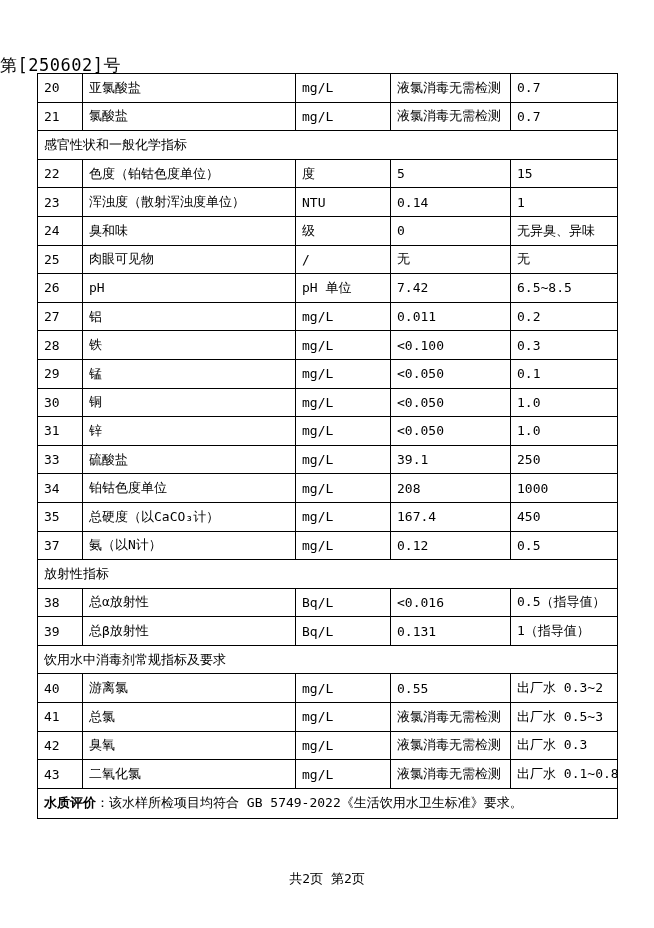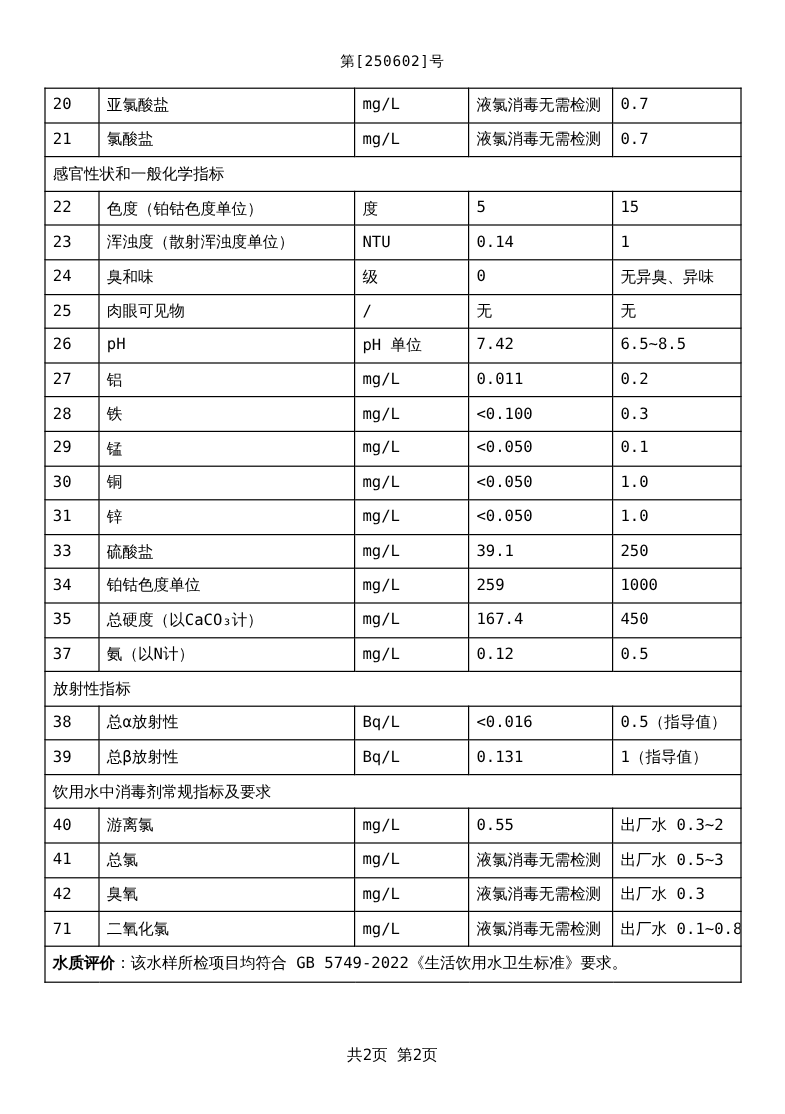--- a/index.html
+++ b/index.html
@@ -7,25 +7,24 @@
     position: relative;
     width: 654px;
     height: 928px;
     background: #ffffff;
     color: #000000;
     font-family: "DejaVu Sans Mono", "DejaVu Sans", sans-serif;
     overflow: hidden;
   }
   .doc-number {
     position: absolute;
-    top: 43px;
+    top: 54px;
     left: 0;
     width: 100%;
-    text-align: center;
-    font-size: 12px;
+    font-size: 17px;
     letter-spacing: 0.5px;
   }
   table.report-table {
     position: absolute;
     top: 73px;
     left: 37px;
     width: 580px;
     border-collapse: collapse;
     table-layout: fixed;
   }
@@ -156,21 +155,21 @@
           <td>33</td>
           <td>硫酸盐</td>
           <td>mg/L</td>
           <td>39.1</td>
           <td>250</td>
         </tr>
         <tr>
           <td>34</td>
           <td>铂钴色度单位</td>
           <td>mg/L</td>
-          <td>259</td>
+          <td>208</td>
           <td>1000</td>
         </tr>
         <tr>
           <td>35</td>
           <td>总硬度（以CaCO₃计）</td>
           <td>mg/L</td>
           <td>167.4</td>
           <td>450</td>
         </tr>
         <tr>
@@ -215,21 +214,21 @@
           <td>出厂水 0.5~3</td>
         </tr>
         <tr>
           <td>42</td>
           <td>臭氧</td>
           <td>mg/L</td>
           <td>液氯消毒无需检测</td>
           <td>出厂水 0.3</td>
         </tr>
         <tr>
-          <td>71</td>
+          <td>43</td>
           <td>二氧化氯</td>
           <td>mg/L</td>
           <td>液氯消毒无需检测</td>
           <td>出厂水 0.1~0.8</td>
         </tr>
         <tr class="eval-row">
           <td colspan="5"><span class="eval-label">水质评价</span><span>：该水样所检项目均符合 GB  5749-2022《生活饮用水卫生标准》要求。</span></td>
         </tr>
       </tbody>
   </table>

